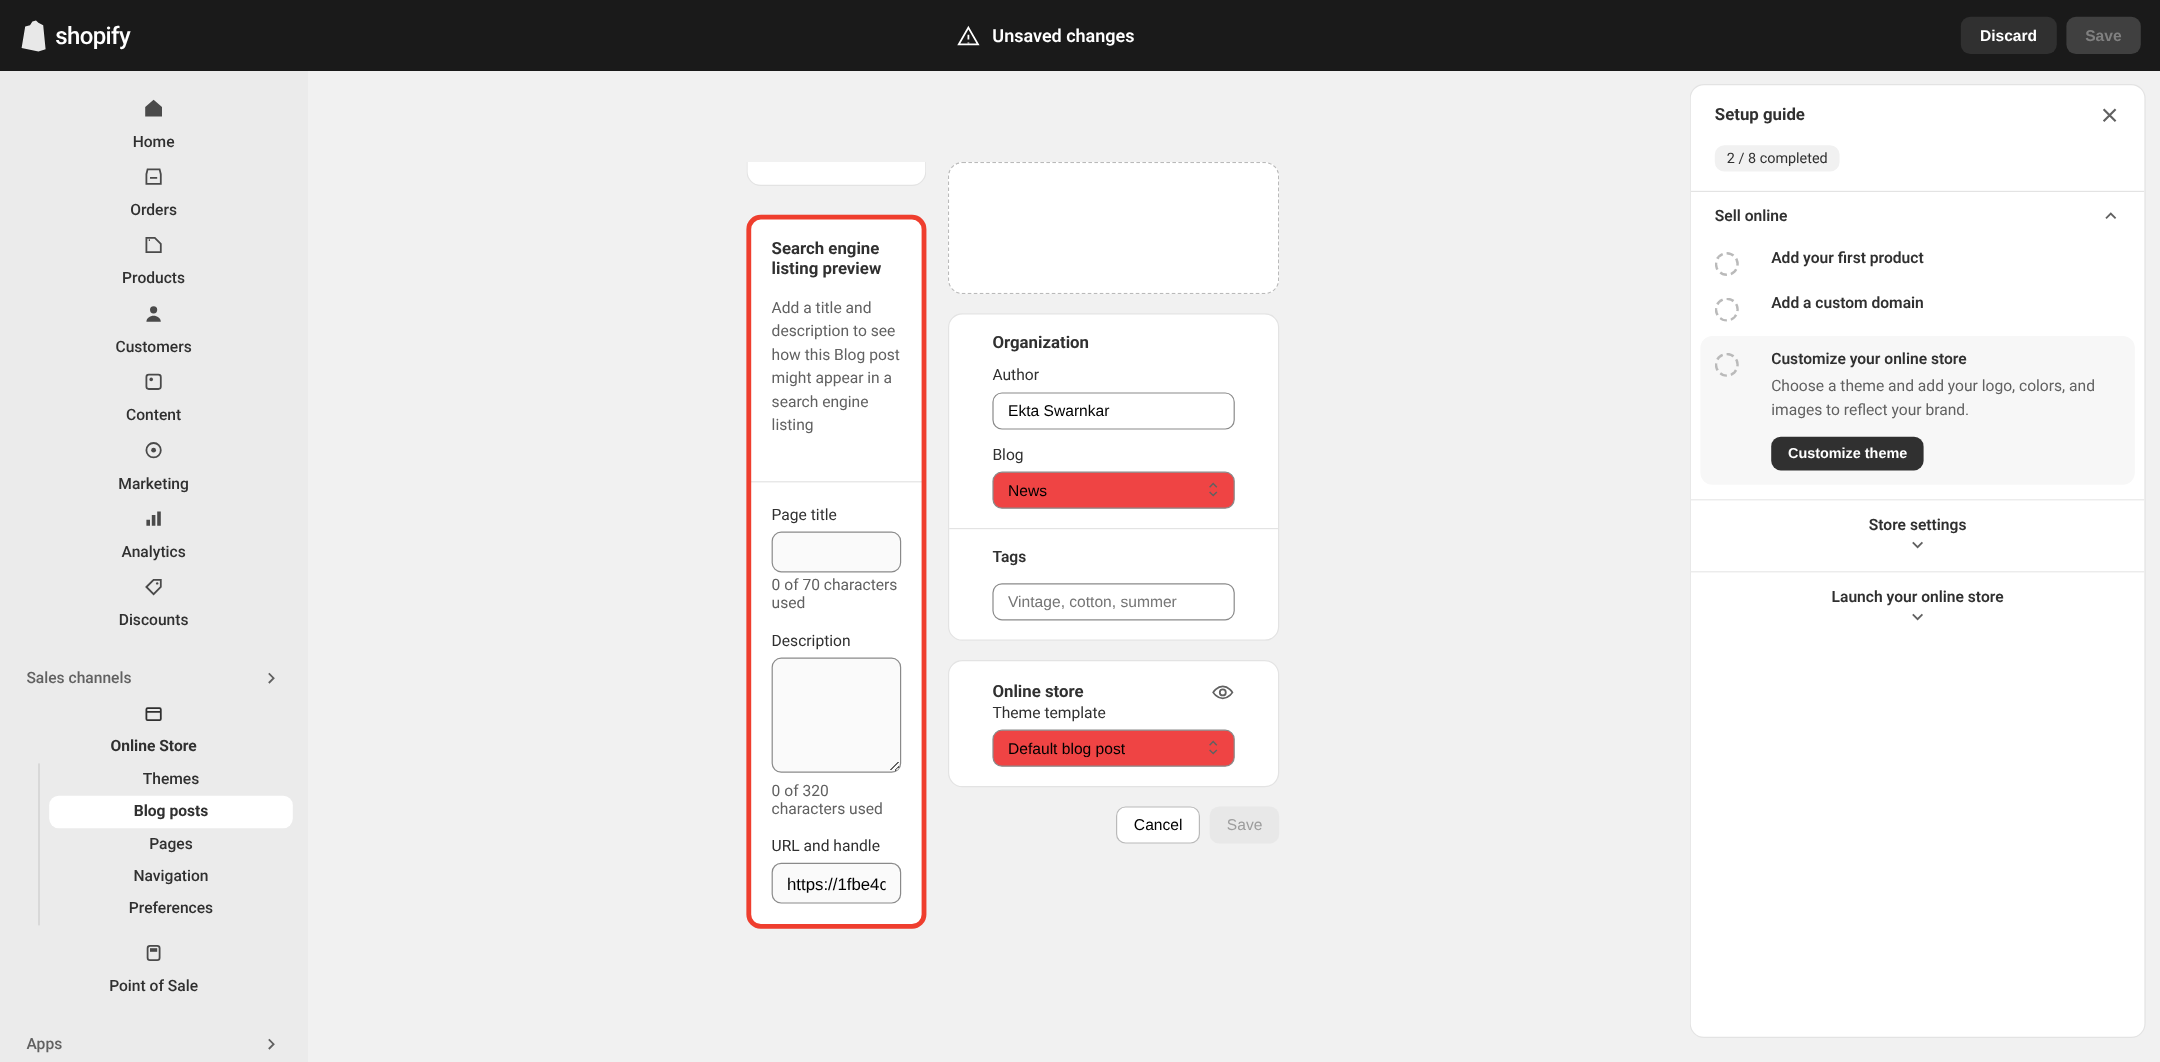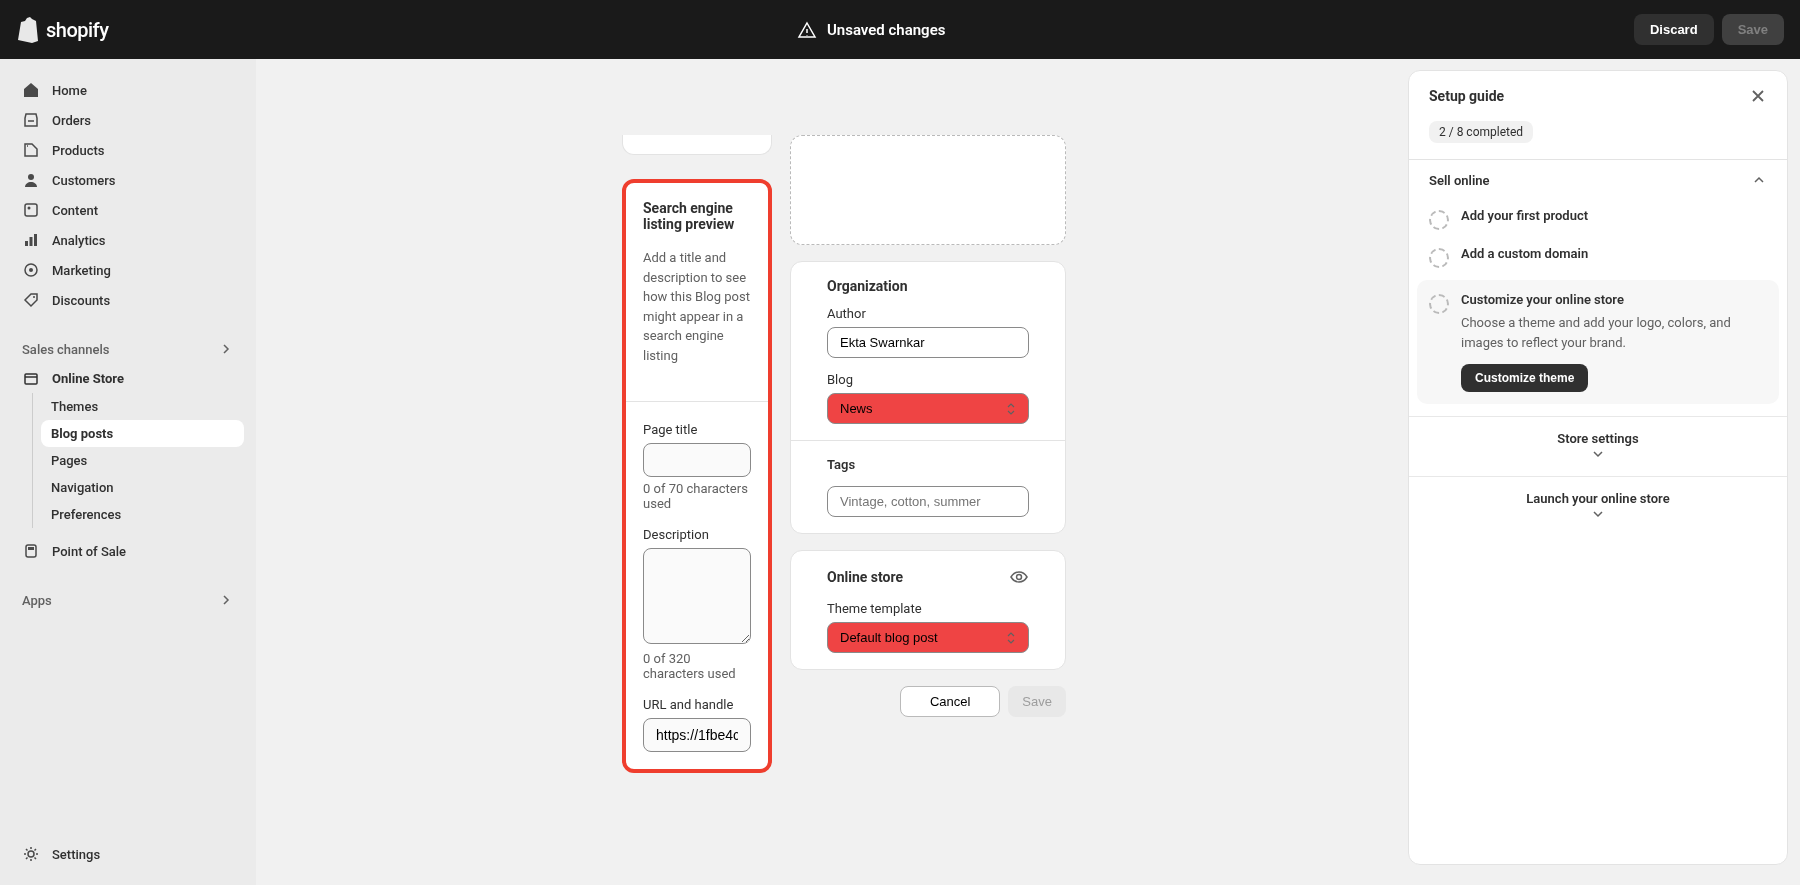--- a/index.html
+++ b/index.html
@@ -10,21 +10,21 @@
 .logo-text { color: #fff; font-size: 20px; font-weight: 500; letter-spacing: -0.5px; }
 .topbar-center { flex: 1; display: flex; align-items: center; justify-content: center; gap: 10px; }
 .warn-icon { width: 20px; height: 20px; }
 .unsaved-text { color: #fff; font-weight: 600; font-size: 15px; }
 .topbar-actions { display: flex; gap: 8px; }
 .btn-discard { background: #303030; color: #fff; border: none; padding: 8px 16px; border-radius: 8px; font-weight: 600; font-size: 13px; cursor: pointer; }
 .btn-save-top { background: #404040; color: #808080; border: none; padding: 8px 16px; border-radius: 8px; font-weight: 600; font-size: 13px; cursor: not-allowed; }
 .layout { display: flex; padding-top: 59px; min-height: 100vh; }
 .sidebar { width: 256px; background: #ebebeb; padding: 16px 12px; position: fixed; top: 59px; bottom: 0; left: 0; overflow-y: auto; display: flex; flex-direction: column; }
 .nav-list { list-style: none; }
-.nav-item { display: flex; align-items: center; gap: 12px; padding: 6px 10px; border-radius: 8px; cursor: pointer; font-weight: 500; color: #303030; font-size: 13px; }
+.nav-item { display: flex; align-items: center; gap: 12px; padding: 6px 10px; border-radius: 8px; cursor: pointer; font-weight: 500; color: #303030; font-size: 13px; flex-direction: column; }
 .nav-icon { width: 18px; height: 18px; display: flex; align-items: center; justify-content: center; }
 .section-header { display: flex; align-items: center; justify-content: space-between; padding: 10px 10px 6px 10px; font-size: 13px; font-weight: 500; color: #616161; margin-top: 16px; cursor: pointer; }
 .chevron { width: 16px; height: 16px; }
 .sub-nav { list-style: none; margin-left: 20px; border-left: 1px solid #ccc; padding-left: 0; }
 .sub-nav .nav-item { padding: 6px 10px; margin-left: 8px; font-weight: 500; }
 .sub-nav .nav-item.active { background: #fff; font-weight: 700; }
 .sidebar-bottom { margin-top: auto; }
 .main { margin-left: 256px; flex: 1; padding: 0 16px 20px 16px; display: flex; gap: 16px; align-items: center; }
 .col-center { flex: 1; max-width: 580px; margin-left: 16px; }
 .col-right { width: 276px; }
@@ -43,29 +43,29 @@
 .helper-text { font-size: 13px; color: #616161; margin-top: 4px; }
 .form-select { width: 100%; padding: 7px 12px; border: 1px solid #8a8a8a; border-radius: 8px; font-size: 13px; background: #ef4444; appearance: none; position: relative; }
 .select-wrap { position: relative; }
 .select-arrows { position: absolute; right: 10px; top: 50%; transform: translateY(-50%); pointer-events: none; width: 16px; height: 16px; display: flex; flex-direction: column; justify-content: center; }
 .img-placeholder { background: #fff; border: 1px dashed #bababa; border-radius: 12px; height: 110px; margin-bottom: 16px; }
 .side-section { padding: 16px 36px; }
 .side-label { font-size: 13px; color: #303030; margin-bottom: 6px; }
 .online-header { display: flex; align-items: center; justify-content: space-between; }
 .eye-icon { width: 20px; height: 20px; }
 .footer-actions { display: flex; gap: 8px; justify-content: flex-end; margin-top: 16px; }
-.btn-cancel { background: #fff; border: 1px solid #bababa; padding: 7px 29px; border-radius: 8px; font-size: 13px; font-weight: 500; cursor: pointer; }
+.btn-cancel { background: #fff; border: 1px solid #bababa; padding: 7px 14px; border-radius: 8px; font-size: 13px; font-weight: 500; cursor: pointer; }
 .btn-save-disabled { background: #e8e8e8; color: #9d9d9d; border: none; padding: 7px 14px; border-radius: 8px; font-size: 13px; font-weight: 500; cursor: not-allowed; }
 .setup-panel { position: fixed; top: 70px; right: 12px; bottom: 20px; width: 380px; background: #fff; border-radius: 12px; border: 1px solid #e3e3e3; overflow-y: auto; }
 .setup-header { padding: 16px 20px; display: flex; align-items: center; justify-content: space-between; }
 .setup-title { font-size: 14px; font-weight: 700; }
 .close-icon { width: 18px; height: 18px; cursor: pointer; color: #616161; }
 .badge { display: inline-block; background: #f1f1f1; border-radius: 8px; padding: 4px 10px; font-size: 12px; margin: 0 20px 16px 20px; }
 .setup-section-header { padding: 12px 20px; display: flex; align-items: center; justify-content: space-between; font-weight: 600; font-size: 13px; cursor: pointer; }
-.setup-item { display: flex; align-items: flex-start; gap: 12px; padding: 8px 20px; cursor: pointer; }
+.setup-item { display: flex; align-items: flex-start; gap: 27px; padding: 8px 20px; cursor: pointer; }
 .setup-item.expanded { background: #f7f7f7; border-radius: 10px; margin: 4px 8px; padding: 12px; }
 .step-circle { width: 20px; height: 20px; border: 2px dashed #bababa; border-radius: 50%; flex-shrink: 0; margin-top: 2px; }
 .setup-item-title { font-weight: 600; font-size: 13px; }
 .setup-item-desc { font-size: 13px; color: #616161; margin-top: 6px; line-height: 1.5; }
 .btn-customize { background: #303030; color: #fff; border: none; padding: 7px 14px; border-radius: 8px; font-size: 12px; font-weight: 600; margin-top: 12px; cursor: pointer; }
 .section-collapsed { padding: 14px 20px; display: flex; justify-content: space-between; align-items: center; font-weight: 600; font-size: 13px; cursor: pointer; border-top: 1px solid #e8e8e8; flex-direction: column; }
 .main-wrapper { display: flex; gap: 18px; width: 100%; max-width: 860px; margin: 0 auto; padding-right: 392px; padding-left: 8px; }
 </style>
 </head>
 <body>
@@ -130,33 +130,33 @@
             <svg viewBox="0 0 18 18">
               <rect x="3" y="3" width="12" height="12" rx="2" fill="none" stroke="#4a4a4a" stroke-width="1.5"></rect>
               <circle cx="7" cy="7" r="1.5" fill="#4a4a4a"></circle>
             </svg>
           </span>
           <span>Content</span>
         </li>
       <li class="nav-item">
           <span class="nav-icon">
             <svg viewBox="0 0 18 18">
-              <path fill="#4a4a4a" d="M3 10h3v5H3z M7.5 6h3v9h-3z M12 3h3v12h-3z"></path>
-            </svg>
-          </span>
-          <span>Analytics</span>
-        </li>
-      <li class="nav-item">
-          <span class="nav-icon">
-            <svg viewBox="0 0 18 18">
               <circle cx="9" cy="9" r="6" fill="none" stroke="#4a4a4a" stroke-width="1.5"></circle>
               <circle cx="9" cy="9" r="2" fill="#4a4a4a"></circle>
             </svg>
           </span>
           <span>Marketing</span>
+        </li>
+      <li class="nav-item">
+          <span class="nav-icon">
+            <svg viewBox="0 0 18 18">
+              <path fill="#4a4a4a" d="M3 10h3v5H3z M7.5 6h3v9h-3z M12 3h3v12h-3z"></path>
+            </svg>
+          </span>
+          <span>Analytics</span>
         </li>
       <li class="nav-item">
           <span class="nav-icon">
             <svg viewBox="0 0 18 18">
               <path fill="none" stroke="#4a4a4a" stroke-width="1.5" d="M3 9l6-6h6v6l-6 6z"></path>
               <circle cx="12" cy="6" r="1" fill="#4a4a4a"></circle>
             </svg>
           </span>
           <span>Discounts</span>
         </li>
@@ -283,21 +283,21 @@
 
       <div class="card">
         <div class="side-section">
           <div class="online-header">
             <div class="card-title" style="margin-bottom:0">Online store</div>
             <svg class="eye-icon" viewBox="0 0 20 20">
                   <path fill="none" stroke="#616161" stroke-width="1.5" d="M2 10s3-5 8-5 8 5 8 5-3 5-8 5-8-5-8-5z"></path>
                   <circle cx="10" cy="10" r="2.5" fill="none" stroke="#616161" stroke-width="1.5"></circle>
                 </svg>
           </div>
-          <div class="side-label" style="margin-top:14px">Theme template</div>
+          <div class="side-label" style="">Theme template</div>
           <div class="select-wrap">
             <select class="form-select"><option>Default blog post</option></select>
             <span class="select-arrows">
                   <svg viewBox="0 0 16 16">
                     <path fill="none" stroke="#616161" stroke-width="1.2" d="M5 6l3-3 3 3M5 10l3 3 3-3"></path>
                   </svg>
                 </span>
           </div>
         </div>
       </div>

